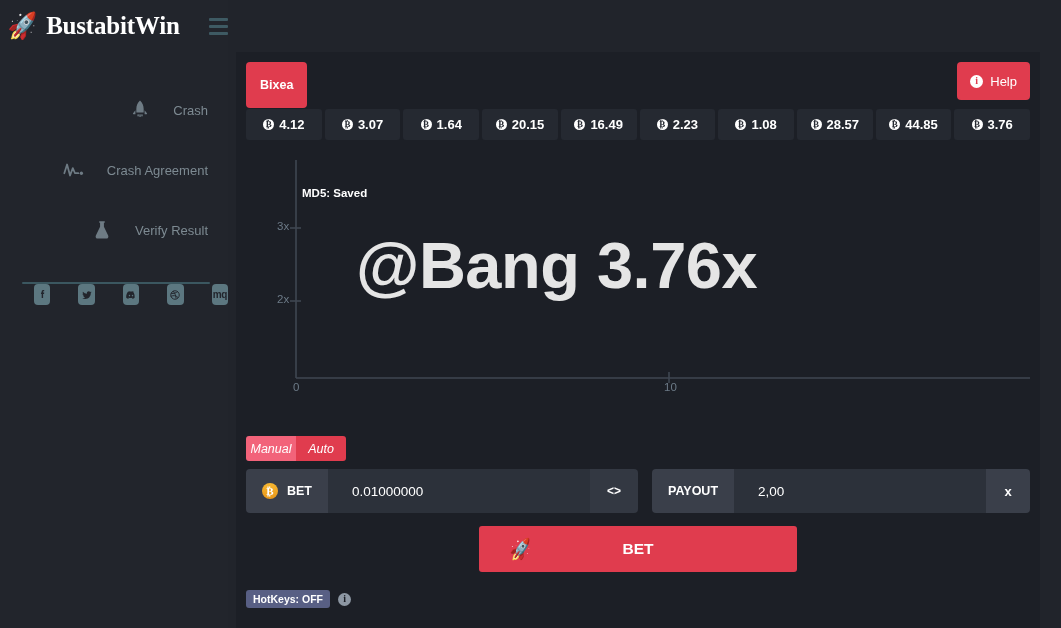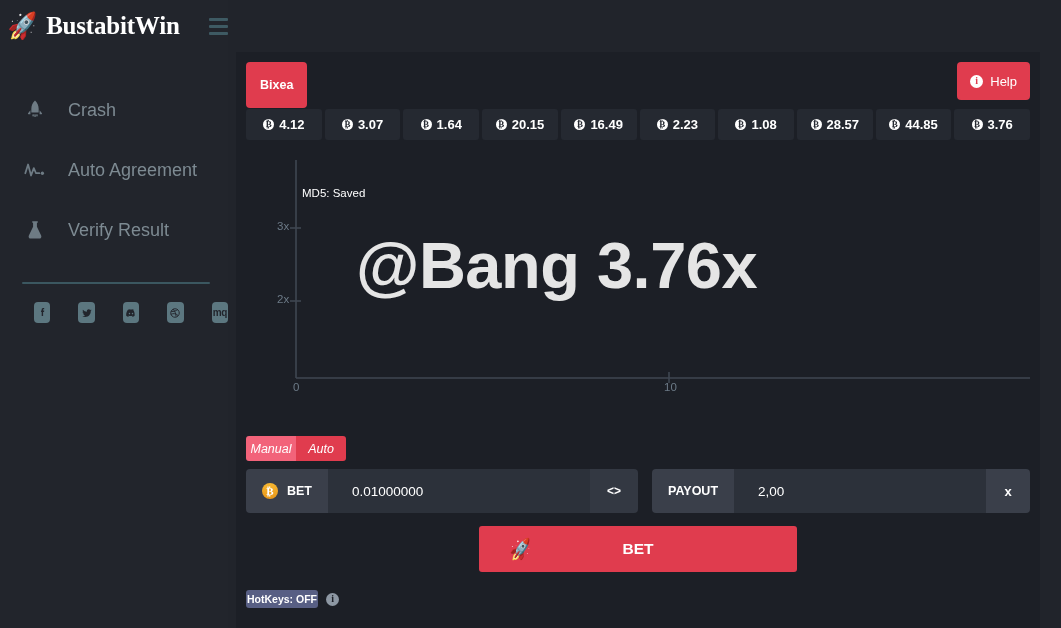--- a/index.html
+++ b/index.html
@@ -75,23 +75,24 @@
   }
   .nav-item {
     height: 46px;
     display: flex;
     align-items: center;
     gap: 20px;
     padding-left: 22px;
     margin: 7px 20px 7px 0;
     border-radius: 0 26px 26px 0;
     color: #7d8a92;
-    font-size: 18px;
+    font-size: 13px;
     cursor: pointer;
     position: relative;
+    justify-content: flex-end;
   }
   .nav-item .nav-icon {
     width: 26px;
     height: 26px;
     display: flex;
     align-items: center;
     justify-content: center;
     color: #6e7b84;
     flex: 0 0 26px;
   }
@@ -105,21 +106,21 @@
   .sb-divider {
     height: 2px;
     background: #3b5760;
     margin: 22px 18px 0 22px;
     border-radius: 1px;
   }
 
   .socials {
     display: flex;
     gap: 28px;
-    padding: 18px 0 0 34px;
+    padding: 0 0 0 34px;
   }
   .social {
     width: 21px;
     height: 21px;
     border-radius: 4px;
     background: #5c7780;
     color: #22252c;
     display: flex;
     align-items: center;
     justify-content: center;
@@ -243,21 +244,21 @@
     height: 268px;
     margin-top: 12px;
   }
   .chart-svg { display: block; width: 100%; height: 100%; }
   .chart-md5 {
     position: absolute;
     left: 56px;
     top: 35px;
     color: #ffffff;
     font-size: 11.5px;
-    font-weight: 400;
+    font-weight: 700;
   }
   .chart-bang {
     position: absolute;
     left: 0; right: 0;
     top: 76px;
     color: #e5e5e5;
     font-size: 65px;
     font-weight: 700;
     letter-spacing: -0.5px;
     padding-left: 110px;
@@ -379,21 +380,21 @@
     align-items: center;
     gap: 8px;
     margin-top: 18px;
   }
   .hotkeys-badge {
     background: #585f84;
     color: #ffffff;
     font-size: 10.5px;
     font-weight: 700;
     border-radius: 3px;
-    padding: 3px 1px;
+    padding: 3px 7px;
     cursor: pointer;
   }
   .info-dot {
     width: 13px;
     height: 13px;
     border-radius: 50%;
     background: #8d97a3;
     color: #1c1f26;
     font-size: 10px;
     font-weight: 700;
@@ -440,21 +441,21 @@
 
 
 
       <div class="nav-item">
         <span class="nav-icon">
           <svg width="24" height="24" viewBox="0 0 26 24" fill="none" stroke="currentColor" stroke-width="1.9" stroke-linecap="round" stroke-linejoin="round">
             <path d="M2.5 15.5L5.5 6l3.2 12 3-8 2.4 5.5h3.6"></path>
             <circle cx="21" cy="15.5" r="1.8" fill="currentColor" stroke="none"></circle>
           </svg>
         </span>
-        <span>Auto Agreement</span>
+        <span>Crash Agreement</span>
       </div>
 
       <div class="nav-item">
         <span class="nav-icon">
           <svg width="22" height="22" viewBox="0 0 24 24" fill="currentColor">
             <path d="M9 2.4h6v1.8h-.9v4.3l4.6 9.4c.8 1.6-.3 3.5-2.1 3.5H7.4c-1.8 0-2.9-1.9-2.1-3.5l4.6-9.4V4.2H9z"></path>
           </svg>
         </span>
         <span>Verify Result</span>
       </div>

